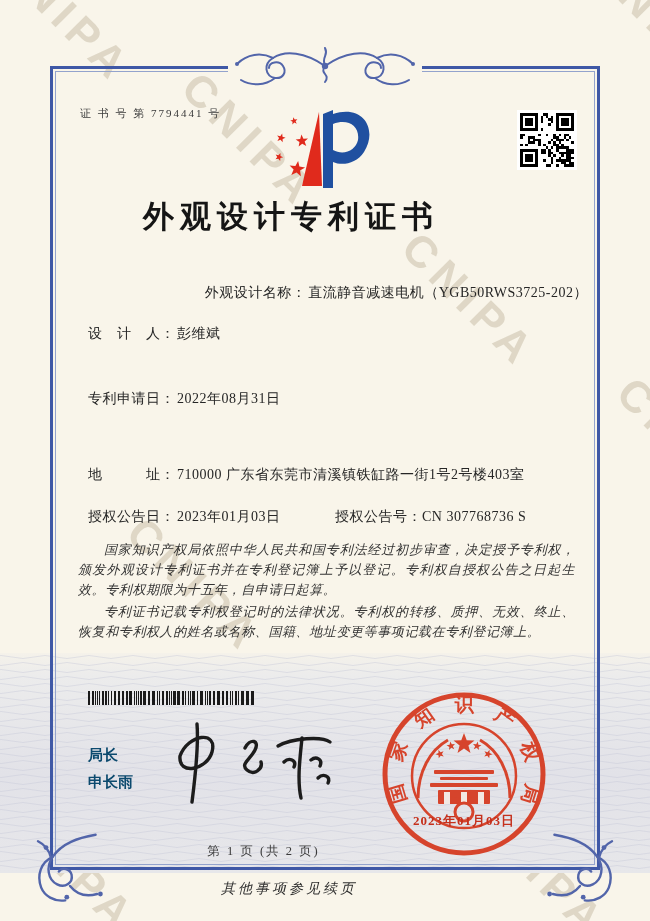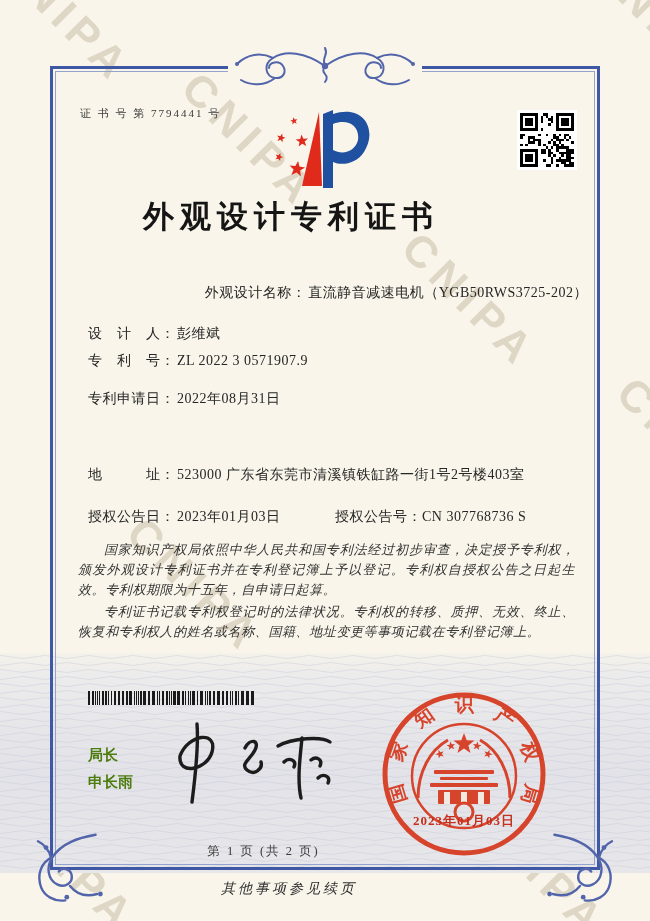--- a/index.html
+++ b/index.html
@@ -42,21 +42,21 @@
   .row { position:absolute; left:88px; width:500px; font-size:14px; letter-spacing:0.5px; color:#262626; white-space:nowrap; }
   .row .lbl { display:inline-block; min-width:86px; }
   .row .val { margin-left:2px; }
   .grant-right { position:absolute; left:247px; }
   .para {
     position:absolute; left:78px; width:497px; font-size:13px; line-height:20px;
     text-indent:2em; color:#333; font-style:italic; letter-spacing:0.6px; text-align:justify;
   }
   #barcode { position:absolute; left:88px; top:691px; width:167px; height:14px; }
   .sig-label { position:absolute; left:88px; font-size:15px; font-weight:600;
-    font-family:"Liberation Sans","DejaVu Sans",sans-serif; color:#4d7c0f; }
+    font-family:"Liberation Sans","DejaVu Sans",sans-serif; color:#0c4a6e; }
   #autograph { position:absolute; left:150px; top:718px; }
   #seal { position:absolute; left:378px; top:688px; width:172px; height:172px; opacity:0.95; }
   .seal-date { position:absolute; left:388px; top:812px; width:152px; text-align:center;
     font-size:13px; font-weight:bold; color:#c5301c; letter-spacing:1px; white-space:nowrap; }
   .footer-page { position:absolute; left:0; top:843px; width:527px; text-align:center;
     font-size:12.5px; color:#3a3a3a; letter-spacing:2px; }
   .footer-note { position:absolute; left:0; top:880px; width:578px; text-align:center;
     font-size:14px; font-style:italic; color:#2e2e2e; letter-spacing:3px; }
   #qr { position:absolute; left:517px; top:110px; width:60px; height:60px; background:#fff; padding:3px; }
 </style>
@@ -290,28 +290,25 @@
   </div>
 
   <div class="title">外观设计专利证书</div>
 
   <div class="row" style="top:284px;text-align:right;">
     <span class="lbl">外观设计名称：</span><span class="val">直流静音减速电机（YGB50RWS3725-202）</span>
   </div>
   <div class="row" style="top:325px;">
     <span class="lbl">设　计　人：</span><span class="val">彭维斌</span>
   </div>
-  <div class="row" style="top:352px;">
-    <span class="lbl">专　利　号：</span><span class="val">ZL 2022 3 0571907.9</span>
-  </div>
   <div class="row" style="top:390px;">
     <span class="lbl">专利申请日：</span><span class="val">2022年08月31日</span>
   </div>
   <div class="row" style="top:466px;">
-    <span class="lbl">地　　　址：</span><span class="val">523000 广东省东莞市清溪镇铁缸路一街1号2号楼403室</span>
+    <span class="lbl">地　　　址：</span><span class="val">710000 广东省东莞市清溪镇铁缸路一街1号2号楼403室</span>
   </div>
   <div class="row" style="top:508px;">
     <span class="lbl">授权公告日：</span><span class="val">2023年01月03日</span>
     <span class="grant-right">
       <span>授权公告号：</span><span>CN 307768736 S</span>
     </span>
   </div>
 
   <div class="para" style="top:540px;">国家知识产权局依照中华人民共和国专利法经过初步审查，决定授予专利权，颁发外观设计专利证书并在专利登记簿上予以登记。专利权自授权公告之日起生效。专利权期限为十五年，自申请日起算。</div>
   <div class="para" style="top:602px;">专利证书记载专利权登记时的法律状况。专利权的转移、质押、无效、终止、恢复和专利权人的姓名或名称、国籍、地址变更等事项记载在专利登记簿上。</div>

